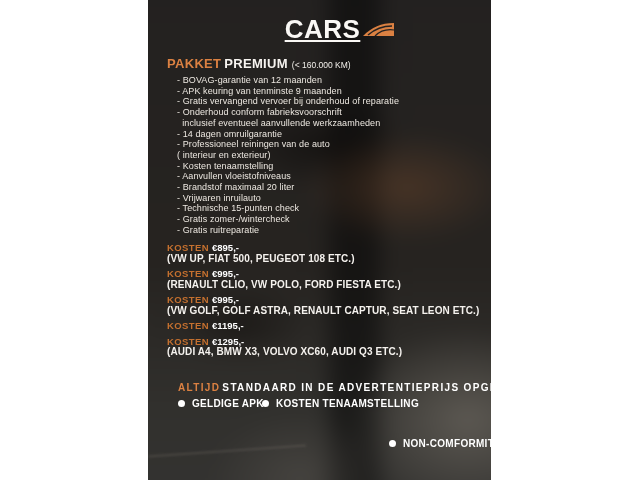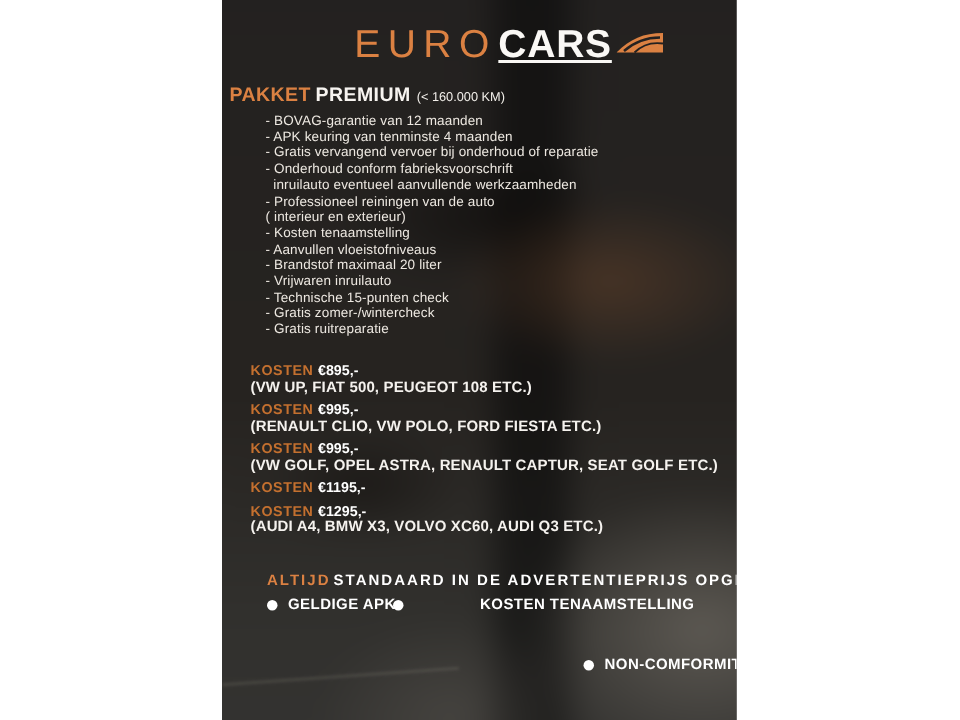--- a/index.html
+++ b/index.html
@@ -57,21 +57,21 @@
     color: #FAF8F5;
     font-size: 26px; font-weight: 800;
     letter-spacing: 0.5px; line-height: 1;
     margin-left: 1px;
     text-decoration: underline;
   }
   .logo-swoosh { margin-left: 3px; margin-bottom: 1px; }
 
   
   .pkg-header {
-    position: absolute; left: 5px; top: 54px;
+    position: absolute; left: 19px; top: 54px;
     white-space: nowrap;
   }
   .pkg-pakket { color: #DB8142; font-size: 13px; font-weight: 800; letter-spacing: 0.3px; }
   .pkg-premium { color: #F7F4F0; font-size: 13px; font-weight: 800; letter-spacing: 0.3px; margin-left: 3px; }
   .pkg-km { color: #F2EFEA; font-size: 8.5px; font-weight: 400; margin-left: 4px; }
 
   
   .features {
     position: absolute; left: 29px; top: 75px;
   }
@@ -106,54 +106,54 @@
   }
   .footer-item .dot {
     width: 7px; height: 7px; border-radius: 50%;
     background: #FFFFFF; display: inline-block;
     margin-right: 7px; flex: 0 0 auto;
   }
   .footer-item .fi-label {
     color: #FFFFFF; font-size: 10px; font-weight: 700; letter-spacing: 0.3px;
   }
   .fi-0 { left: 30px; }
-  .fi-1 { left: 114px; gap: 44px; }
+  .fi-1 { left: 114px; }
   .fi-2 { left: 241px; margin-top: 40px; }
 </style>
 </head>
 <body>
 
 <div class="stage">
   <div class="flyer">
 
     <div class="bg-photo"></div>
     <div class="bg-floorline"></div>
 
     <div class="logo">
-      <span class="logo-euro">EURO</span>
         <span class="logo-cars">CARS</span>
       <span class="logo-swoosh">
         <svg width="32" height="15" viewBox="0 0 32 15">
           <path d="M0,14 C9,5 18,1 31,1 L31,14 Z" fill="#DB8142"></path>
           <path d="M5,13 C13,6 21,4 29,4" stroke="#242120" stroke-width="1.6" fill="none"></path>
           <path d="M12,14 C17,9 24,7 31,8" stroke="#242120" stroke-width="1.2" fill="none"></path>
         </svg>
       </span>
     </div>
 
     <div class="pkg-header">
       <span class="pkg-pakket">PAKKET</span><span class="pkg-premium">PREMIUM</span><span class="pkg-km">(&lt; 160.000 KM)</span>
     </div>
 
     <div class="features">
       <div class="feature-line">- BOVAG-garantie van 12 maanden</div>
-      <div class="feature-line">- APK keuring van tenminste 4 maanden</div>
+      <div class="feature-line">- APK keuring van tenminste 9 maanden</div>
       <div class="feature-line">- Gratis vervangend vervoer bij onderhoud of reparatie</div>
       <div class="feature-line">- Onderhoud conform fabrieksvoorschrift</div>
-      <div class="feature-line">  inruilauto eventueel aanvullende werkzaamheden</div>
+      <div class="feature-line">  inclusief eventueel aanvullende werkzaamheden</div>
+      <div class="feature-line">- 14 dagen omruilgarantie</div>
       <div class="feature-line">- Professioneel reiningen van de auto</div>
       <div class="feature-line">( interieur en exterieur)</div>
       <div class="feature-line">- Kosten tenaamstelling</div>
       <div class="feature-line">- Aanvullen vloeistofniveaus</div>
       <div class="feature-line">- Brandstof maximaal 20 liter</div>
       <div class="feature-line">- Vrijwaren inruilauto</div>
       <div class="feature-line">- Technische 15-punten check</div>
       <div class="feature-line">- Gratis zomer-/wintercheck</div>
       <div class="feature-line">- Gratis ruitreparatie</div>
     </div>
@@ -168,21 +168,21 @@
       <div class="price-block">
         <div class="price-line">
           <span class="kosten-label">KOSTEN</span><span class="price-value">€995,-</span>
         </div>
         <div class="models-line">(RENAULT CLIO, VW POLO, FORD FIESTA ETC.)</div>
       </div>
       <div class="price-block">
         <div class="price-line">
           <span class="kosten-label">KOSTEN</span><span class="price-value">€995,-</span>
         </div>
-        <div class="models-line">(VW GOLF, OPEL ASTRA, RENAULT CAPTUR, SEAT GOLF ETC.)</div>
+        <div class="models-line">(VW GOLF, GOLF ASTRA, RENAULT CAPTUR, SEAT LEON ETC.)</div>
       </div>
       <div class="price-block">
         <div class="price-line">
           <span class="kosten-label">KOSTEN</span><span class="price-value">€1195,-</span>
         </div>
       </div>
       <div class="price-block">
         <div class="price-line">
           <span class="kosten-label">KOSTEN</span><span class="price-value">€1295,-</span>
         </div>

